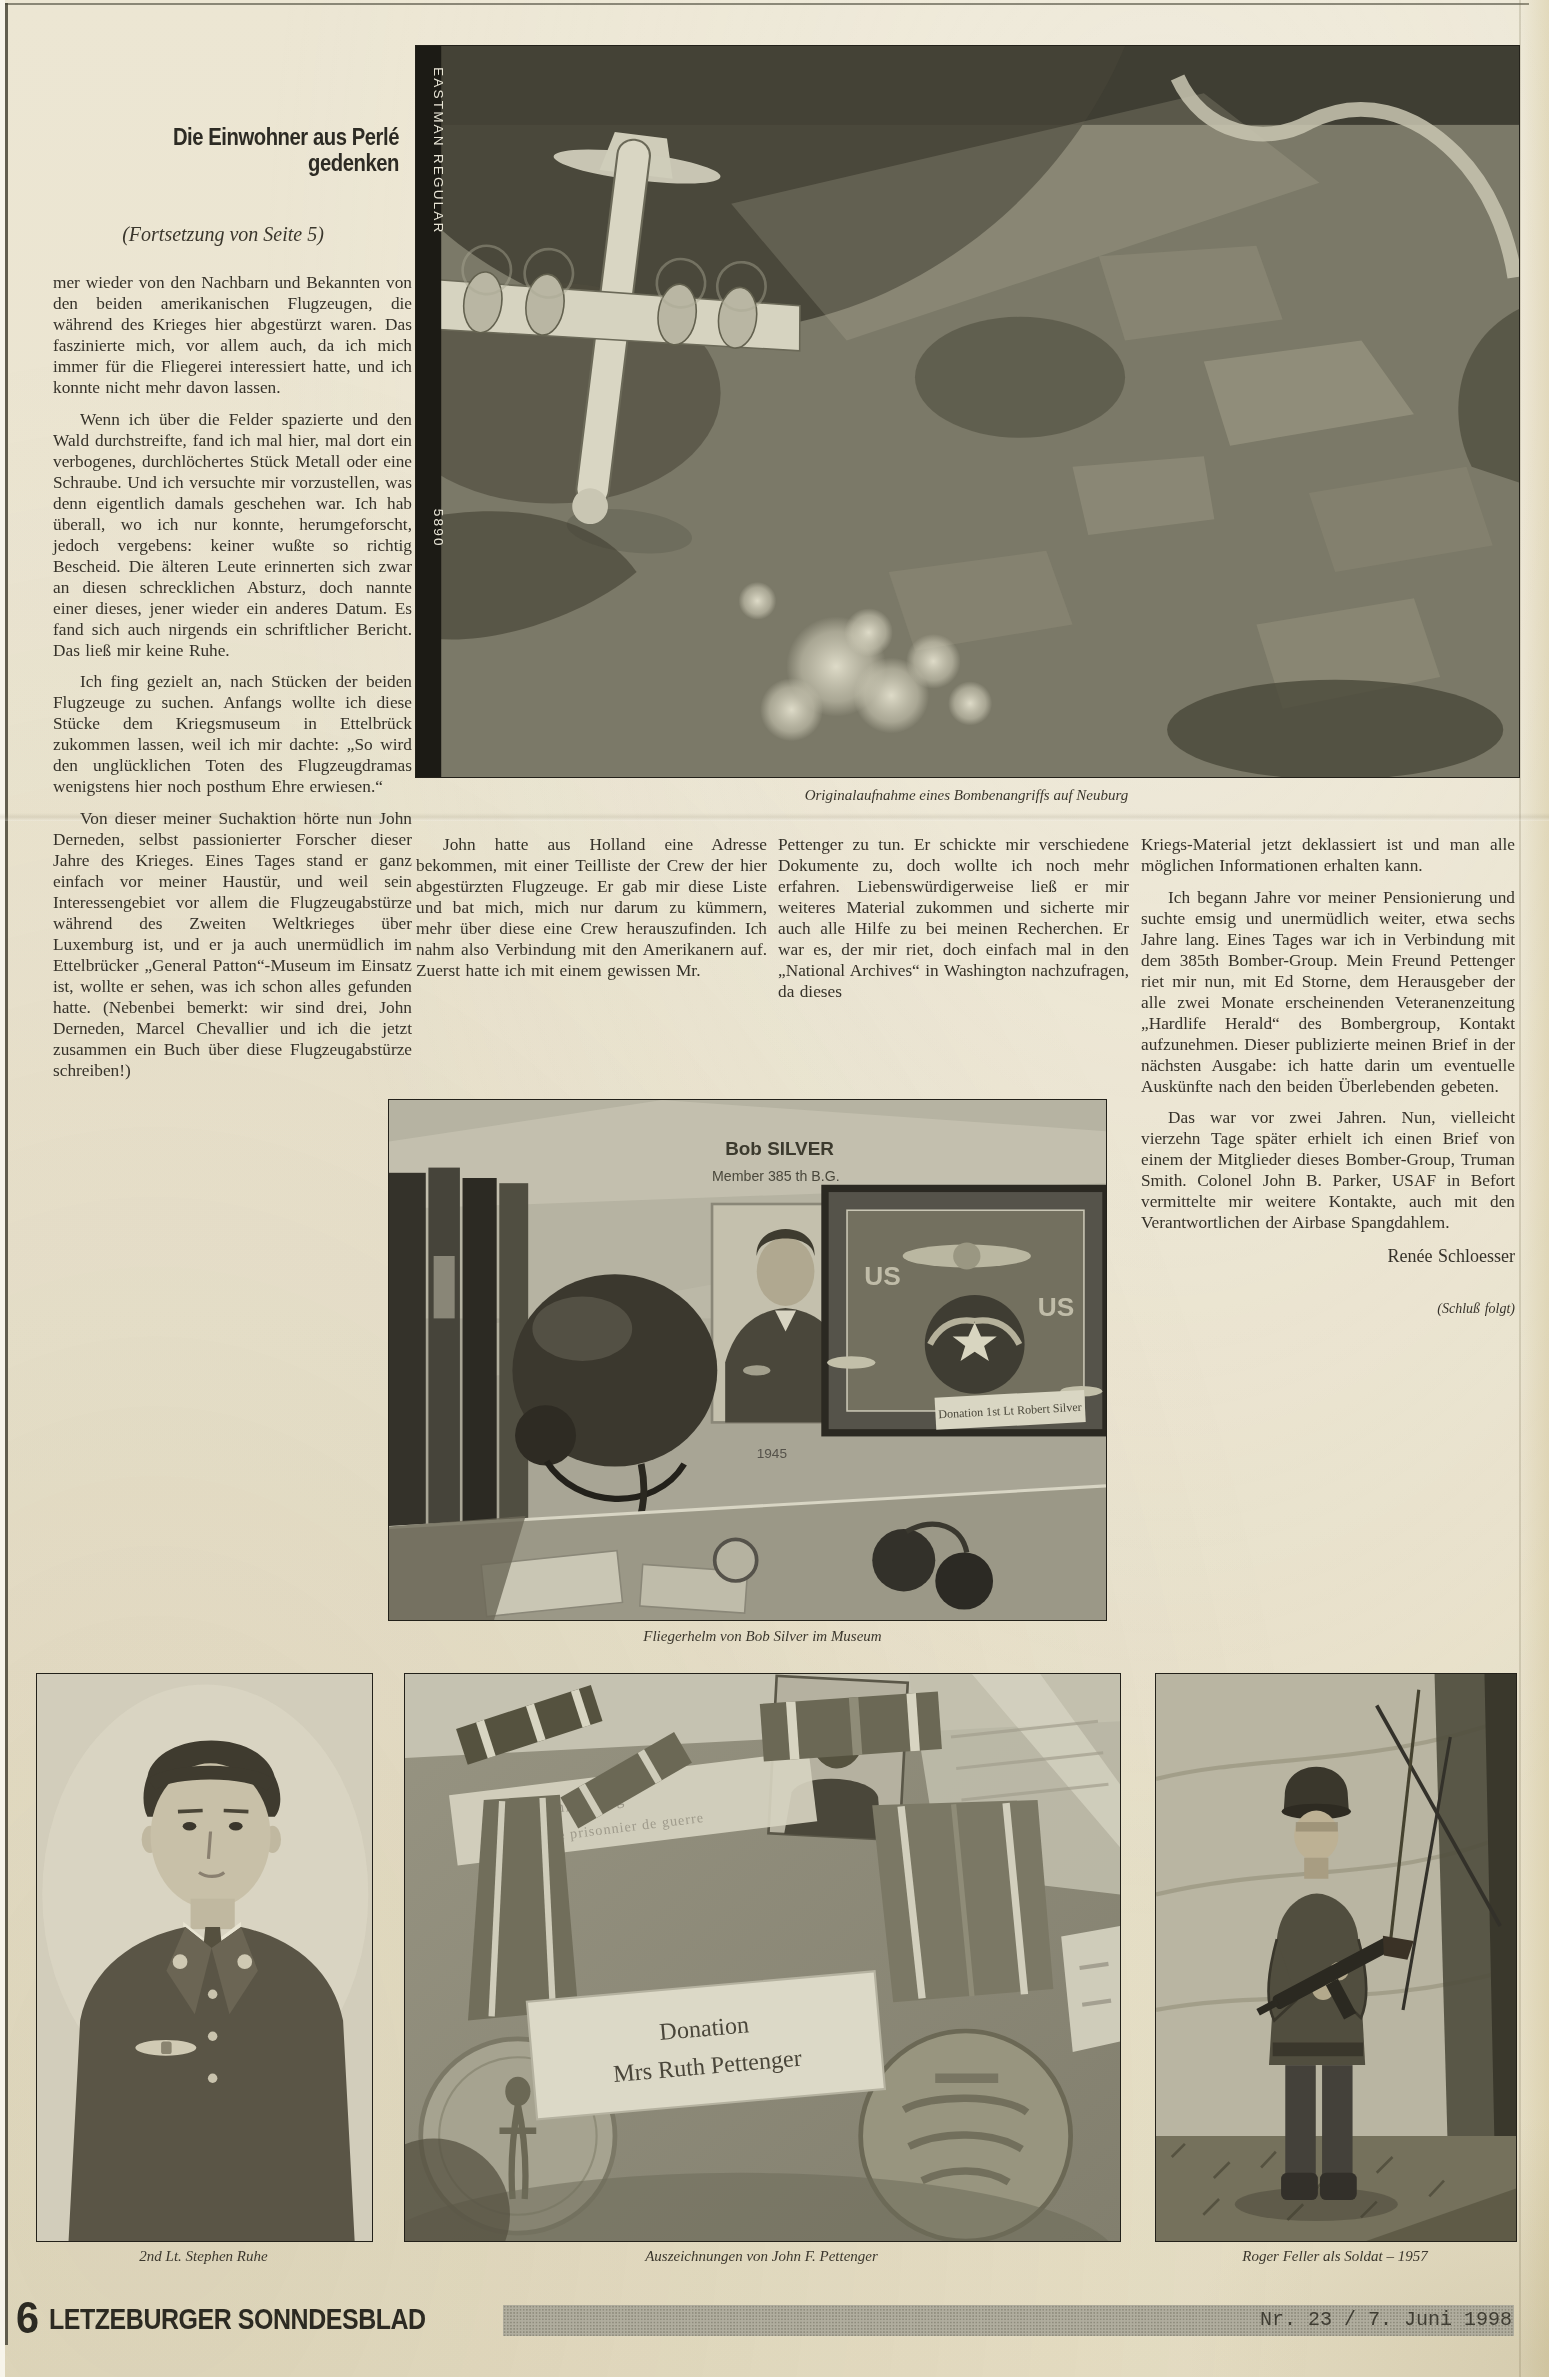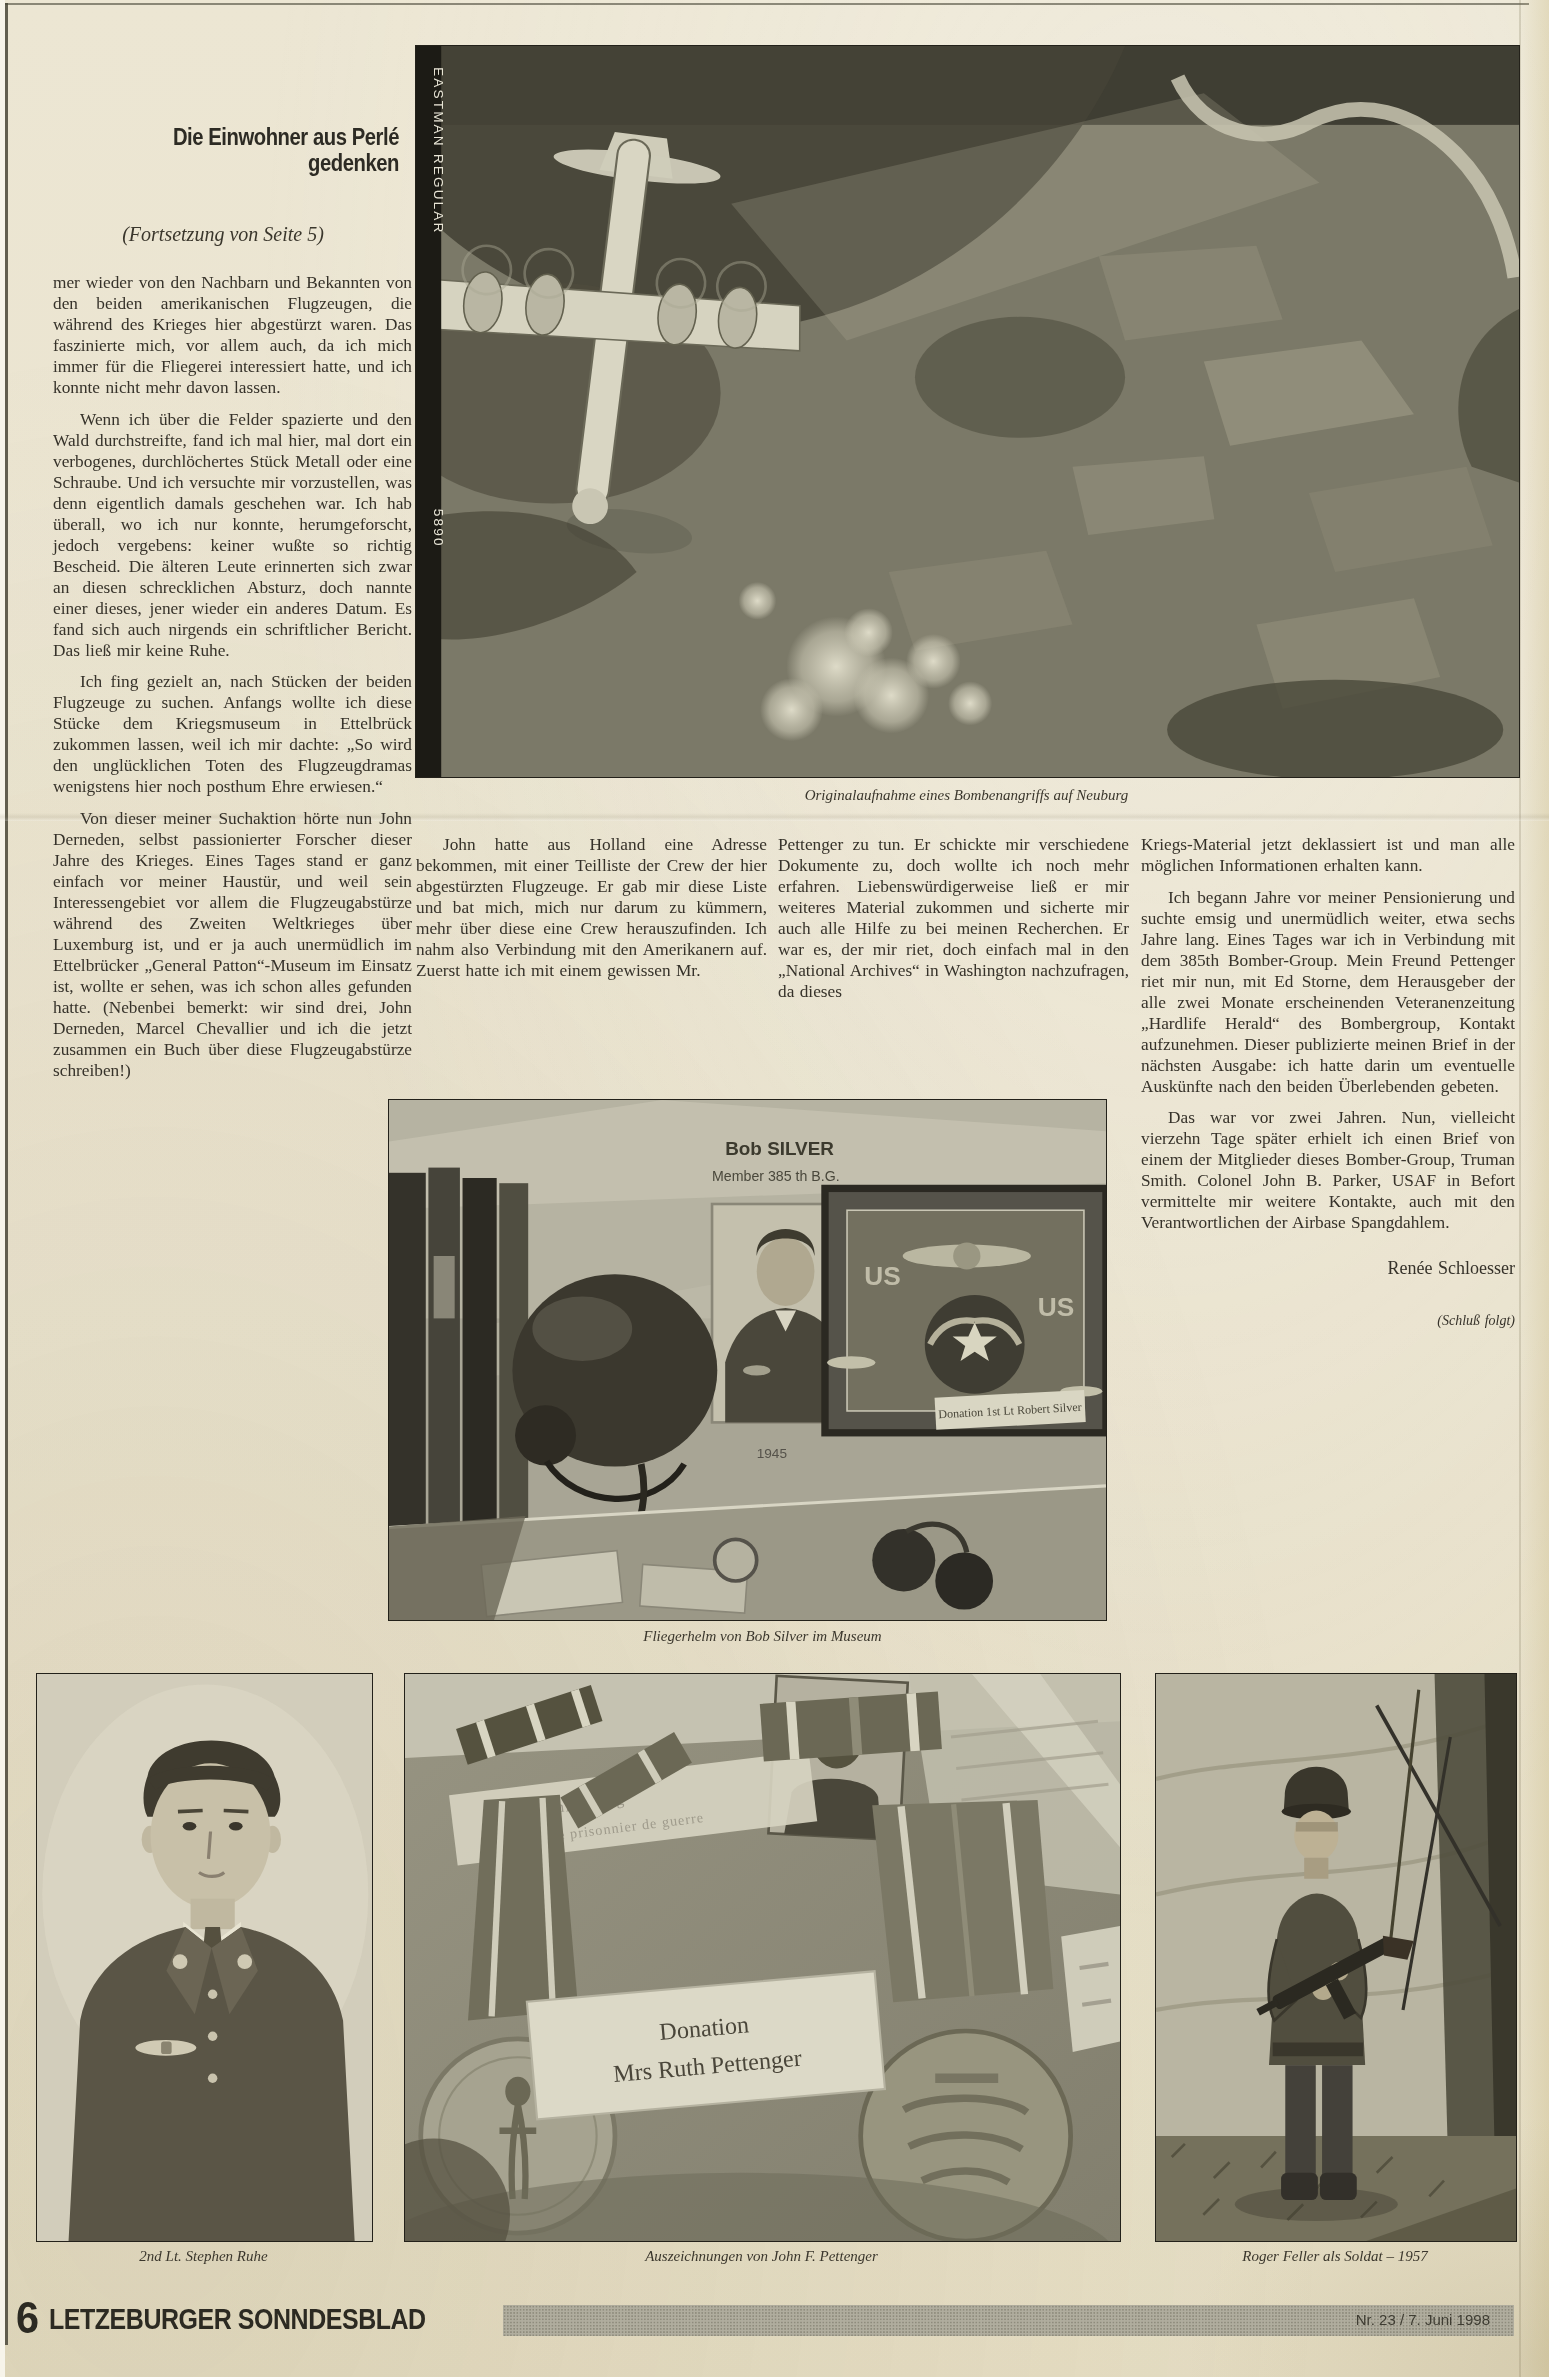--- a/index.html
+++ b/index.html
@@ -36,21 +36,21 @@
   .bodycol{
     position:absolute;font-size:17.3px;line-height:21px;text-align:justify;
     color:#36322a;word-spacing:1.1px;hyphens:auto;-webkit-hyphens:auto;
   }
   .bodycol p{margin:0 0 10.5px 0;text-indent:27px;}
   .bodycol p.noindent{text-indent:0;}
   .col1{left:53px;top:272px;width:359px;}
   .col2{left:416px;top:834px;width:351px;}
   .col3{left:778px;top:834px;width:351px;}
   .col4{left:1141px;top:834px;width:374px;}
-  .byline{display:block;text-align:right;margin-top:25px;font-size:18px;}
+  .byline{display:block;text-align:right;margin-top:13px;font-size:18px;}
   .closing{display:block;text-align:right;margin-top:30.5px;font-size:14px;font-style:italic;}
 
   .photo{position:absolute;border:1.6px solid #23211a;background:#7b7968;overflow:hidden;}
   .photo svg{display:block;width:100%;height:100%;}
   .aerial{left:415px;top:45px;width:1103px;height:731px;}
   .museum{left:388px;top:1099px;width:717px;height:520px;text-align:right;}
   .photo-left{left:36px;top:1673px;width:335px;height:567px;}
   .photo-mid{left:404px;top:1673px;width:715px;height:567px;}
   .photo-right{left:1155px;top:1673px;width:360px;height:567px;}
 
@@ -71,22 +71,22 @@
   .page-num{font-size:45px;font-weight:bold;line-height:37px;letter-spacing:-2.1px;transform:scaleX(.92);transform-origin:0 100%;}
   .paper-name{font-size:29px;font-weight:bold;line-height:33px;letter-spacing:-0.5px;transform:scaleX(.86);transform-origin:0 100%;}
   .footer-bar{
     position:absolute;left:503px;top:2305px;width:1011px;height:30.5px;
     background-color:#b0ad9e;
     background-image:radial-gradient(#8f8c7d 0.6px, transparent 0.8px);
     background-size:3.2px 3.2px;
     text-align:right;
   }
   .issue{
-    font-family:Liberation Sans, sans-serif;font-size:15px;color:#3f3d33;
-    line-height:30.5px;padding-right:24px;
+    font-family:Liberation Mono, monospace;font-size:20px;color:#3f3d33;
+    line-height:30.5px;padding-right:2px;
   }
 </style>
 </head>
 <body>
 
 <div class="edge-left"></div>
 <div class="edge-line-left"></div>
 <div class="edge-line-top"></div>
 <div class="edge-right"></div>
 <div class="crease-right"></div>

